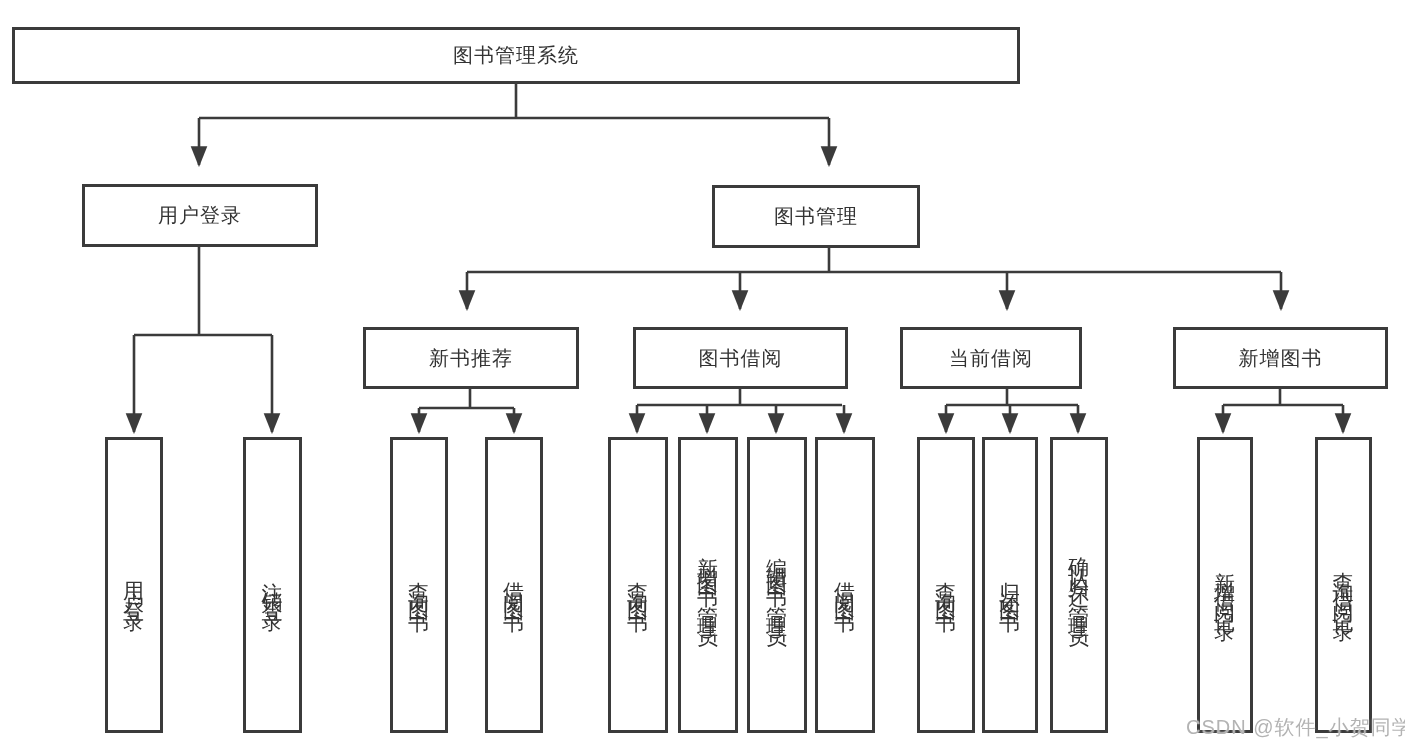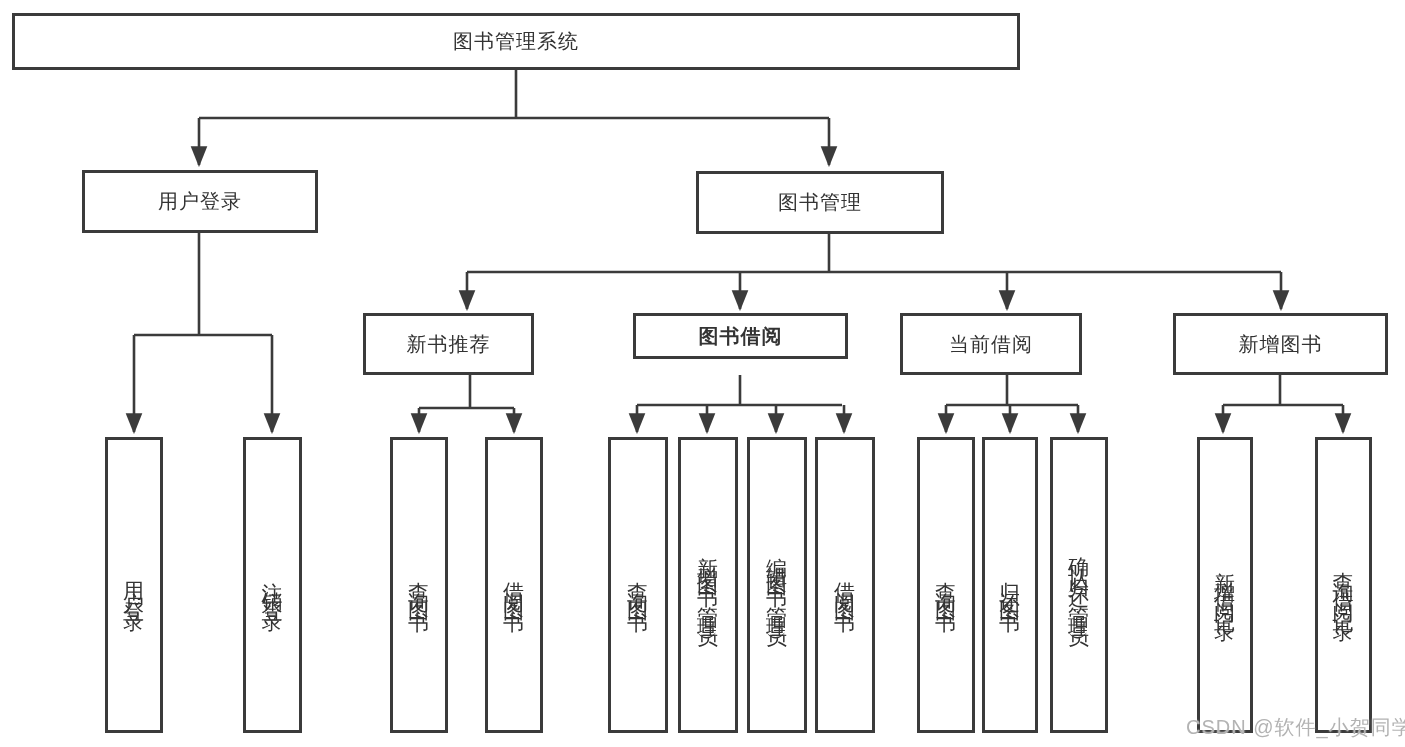--- a/index.html
+++ b/index.html
@@ -3,21 +3,21 @@
 <meta charset="utf-8">
 <style>
   html,body{margin:0;padding:0;background:#ffffff;}
   body{width:1405px;height:747px;position:relative;overflow:hidden;
        font-family:"Liberation Sans","DejaVu Sans",sans-serif;}
   #stage{position:absolute;left:0;top:0;width:1405px;height:747px;}
   #wires{position:absolute;left:0;top:0;z-index:1;}
   .box{position:absolute;background:#ffffff;border:3px solid #3b3b3b;
        box-sizing:border-box;display:flex;align-items:center;justify-content:center;
        color:#333333;z-index:2;}
-  .hbox{font-size:20px;letter-spacing:1px;white-space:nowrap;}
+  .hbox{font-size:20px;letter-spacing:1px;white-space:nowrap;margin-top:14px;}
   .vbox .vtext{writing-mode:vertical-rl;text-orientation:mixed;
        font-size:21px;letter-spacing:10px;line-height:1;}
   .watermark{position:absolute;left:1186px;top:714px;z-index:3;
        font-size:20px;color:#b3b3b3;letter-spacing:1px;white-space:nowrap;
        text-shadow:0 0 2px #ffffff;}
 </style>
 </head>
 <body>
 
 <div id="stage">
@@ -62,24 +62,24 @@
       <line x1="1078" y1="405" x2="1078" y2="432" marker-end="url(#arrow)"></line>
 
       <line x1="1223" y1="405" x2="1223" y2="432" marker-end="url(#arrow)"></line>
       <line x1="1343" y1="405" x2="1343" y2="432" marker-end="url(#arrow)"></line>
     </g>
   </svg>
 
   <div class="box hbox" style="left:12px;top:13px;width:1008px;height:57px;">图书管理系统</div>
 
   <div class="box hbox" style="left:82px;top:170px;width:236px;height:63px;">用户登录</div>
-  <div class="box hbox" style="left:696px;top:171px;width:248px;height:63px;">图书管理</div>
+  <div class="box hbox" style="left:712px;top:171px;width:208px;height:63px;">图书管理</div>
 
-  <div class="box hbox" style="left:363px;top:313px;width:171px;height:62px;">新书推荐</div>
-  <div class="box hbox" style="left:633px;top:313px;width:215px;height:46px;font-weight:bold;">图书借阅</div>
+  <div class="box hbox" style="left:363px;top:313px;width:216px;height:62px;">新书推荐</div>
+  <div class="box hbox" style="left:633px;top:313px;width:215px;height:62px;">图书借阅</div>
   <div class="box hbox" style="left:900px;top:313px;width:182px;height:62px;">当前借阅</div>
   <div class="box hbox" style="left:1173px;top:313px;width:215px;height:62px;">新增图书</div>
 
   <div class="box vbox" style="left:105px;top:437px;width:58px;height:296px;">
     <span class="vtext">用户登录</span>
   </div>
   <div class="box vbox" style="left:243px;top:437px;width:59px;height:296px;">
     <span class="vtext">注销登录</span>
   </div>
 

